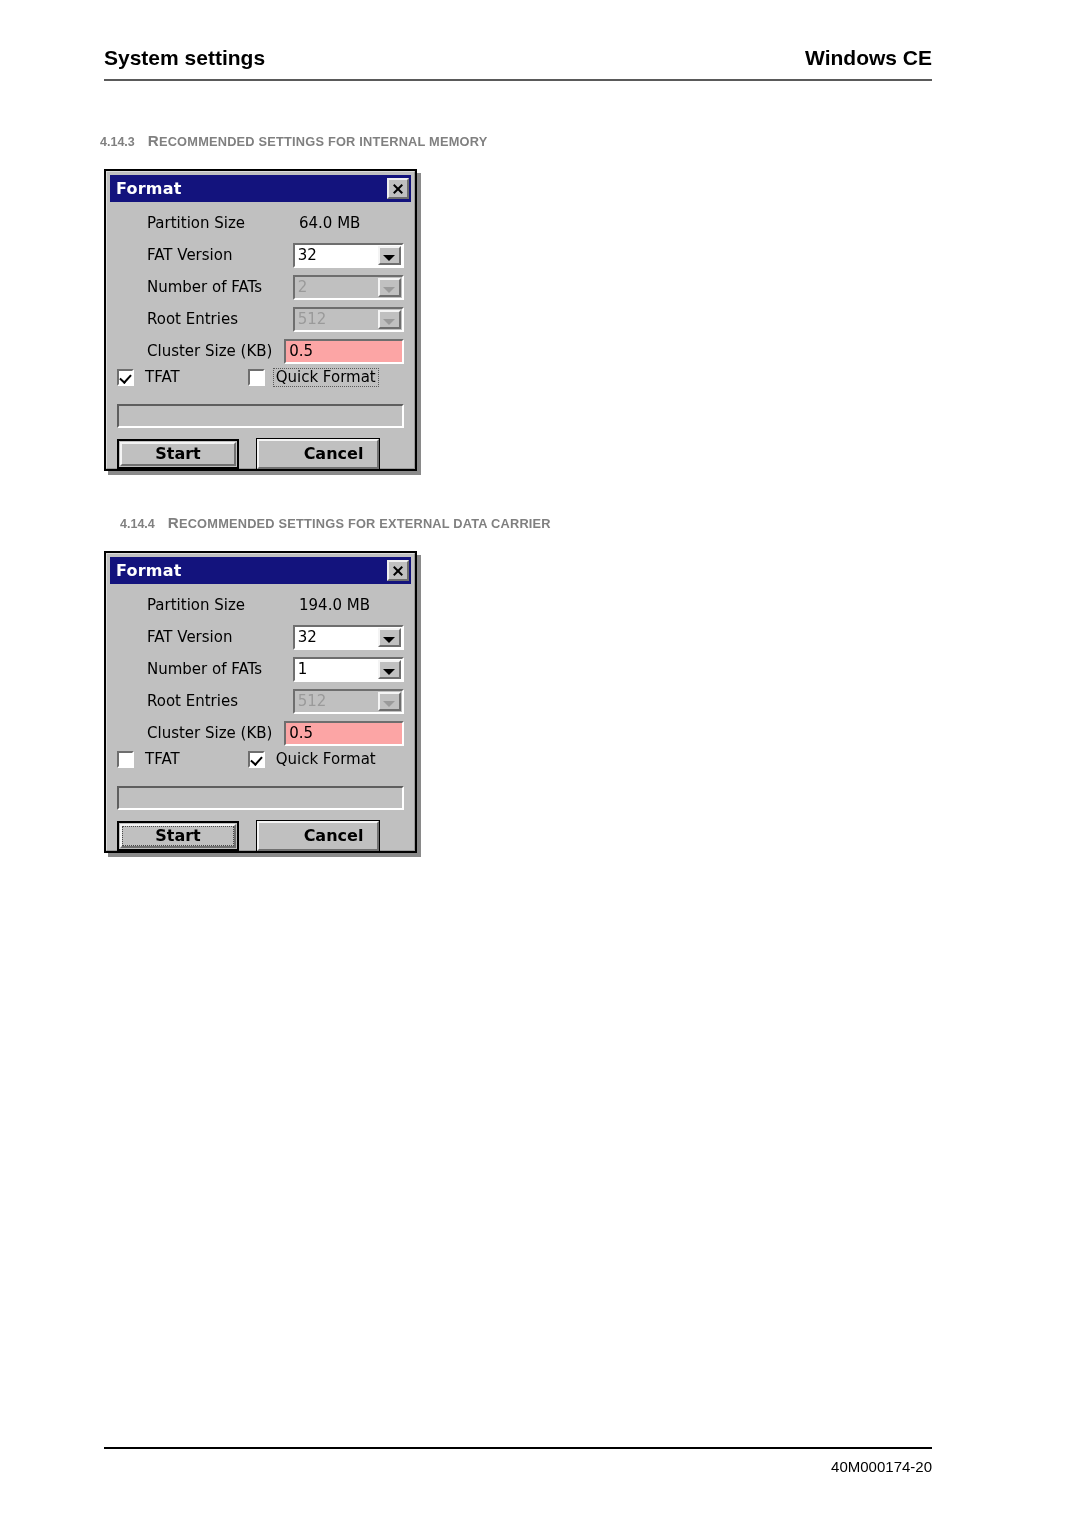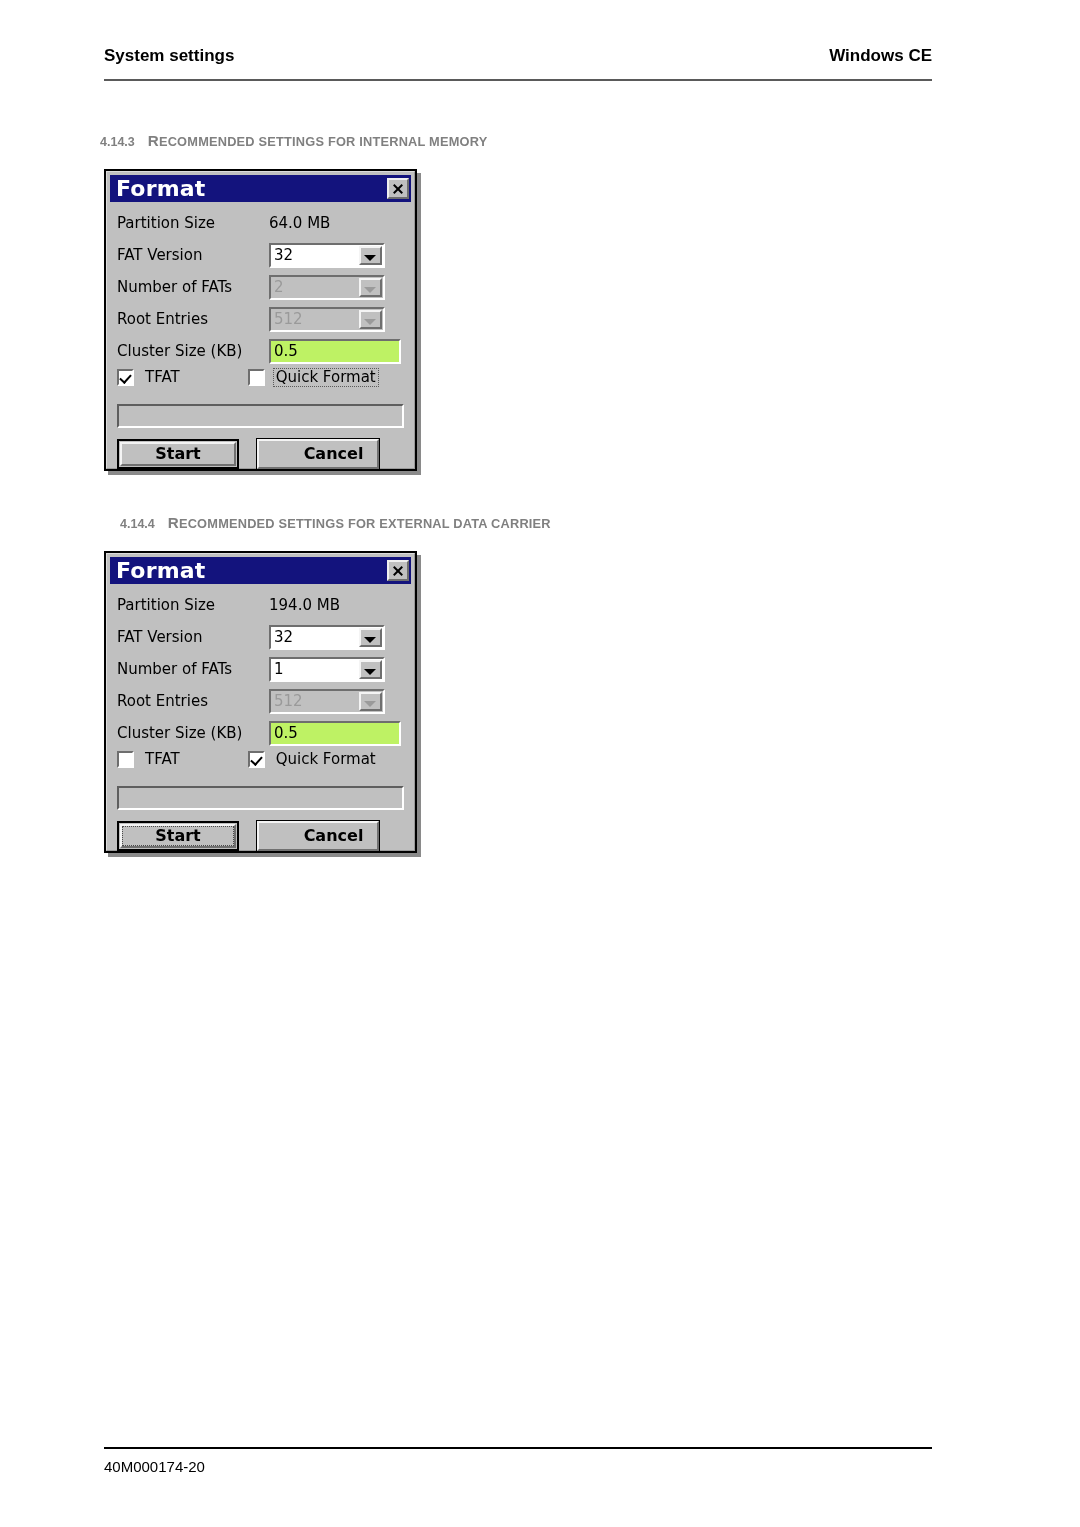--- a/index.html
+++ b/index.html
@@ -20,21 +20,21 @@
   .page-header {
     position: absolute;
     left: 104px;
     top: 46px;
     width: 828px;
     display: flex;
     justify-content: space-between;
     align-items: baseline;
   }
   .page-header .hdr-text {
-    font-size: 17px;
+    font-size: 21px;
     font-weight: bold;
     letter-spacing: 0px;
     color: #000;
   }
   .header-rule {
     position: absolute;
     left: 104px;
     top: 79px;
     width: 828px;
     height: 2px;
@@ -84,21 +84,21 @@
     background: #13137d;
     height: 27px;
     display: flex;
     align-items: center;
     justify-content: space-between;
     padding: 0 2px 0 6px;
     box-sizing: border-box;
   }
   .titlebar .title-text {
     color: #ffffff;
-    font-size: 22px;
+    font-size: 16px;
     font-weight: bold;
     line-height: 1;
     letter-spacing: .2px;
   }
   .close-btn {
     width: 22px;
     height: 21px;
     background: #c0c0c0;
     border-top: 2px solid #f0f0f0;
     border-left: 2px solid #f0f0f0;
@@ -127,20 +127,21 @@
   .row {
     display: flex;
     align-items: center;
     height: 32px;
   }
   .row .lbl {
     width: 152px;
     font-size: 15px;
     color: #000;
     line-height: 1;
+    margin-left: 30px;
   }
   .row .plain-val {
     font-size: 15px;
     color: #000;
     line-height: 1;
   }
 
   
   .combo {
     width: 116px;
@@ -189,21 +190,21 @@
     border-top: 6px solid #000000;
   }
   .combo.disabled .combo-arrow::after {
     border-top-color: #9a9a9a;
   }
 
   
   .textfield {
     width: 132px;
     height: 25px;
-    background: #bef264;
+    background: #fca5a5;
     box-sizing: border-box;
     border-top: 2px solid #6e6e6e;
     border-left: 2px solid #6e6e6e;
     border-right: 2px solid #ffffff;
     border-bottom: 2px solid #ffffff;
     font-size: 15px;
     color: #000;
     display: flex;
     align-items: center;
     padding-left: 3px;
@@ -322,21 +323,21 @@
     width: 828px;
     height: 2px;
     background: #000000;
   }
   .page-footer {
     position: absolute;
     left: 104px;
     top: 1458px;
     width: 828px;
     display: flex;
-    justify-content: flex-start;
+    justify-content: flex-end;
     align-items: baseline;
     font-size: 15px;
     color: #000;
   }
 </style>
 </head>
 <body>
 
 <div class="page-header">
   <div class="hdr-text">System settings</div>

